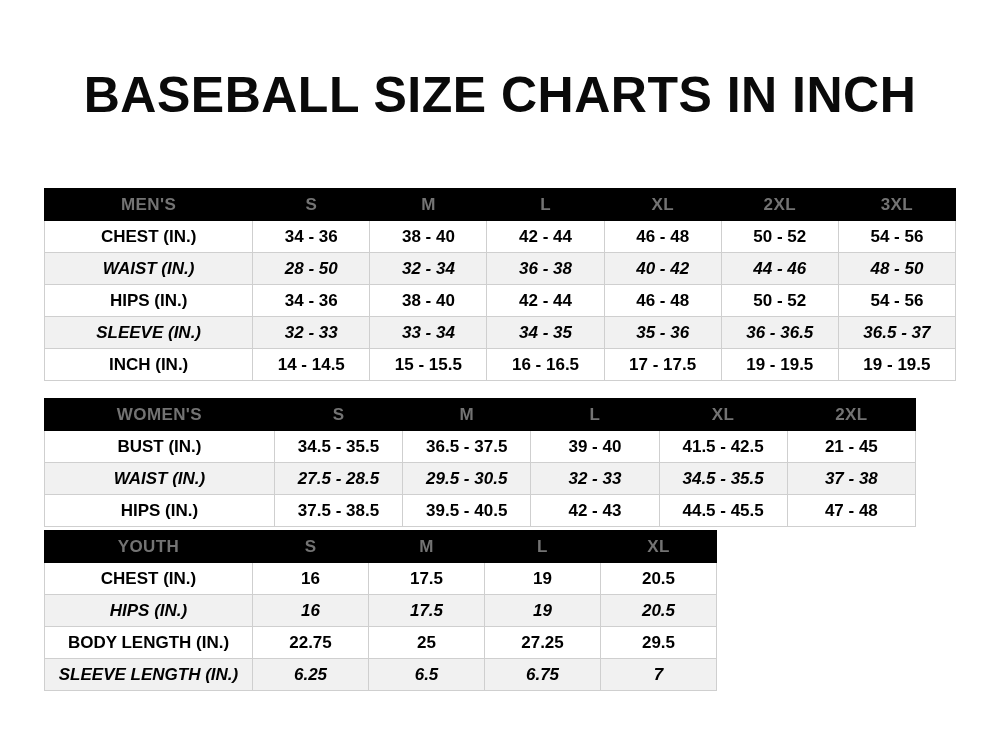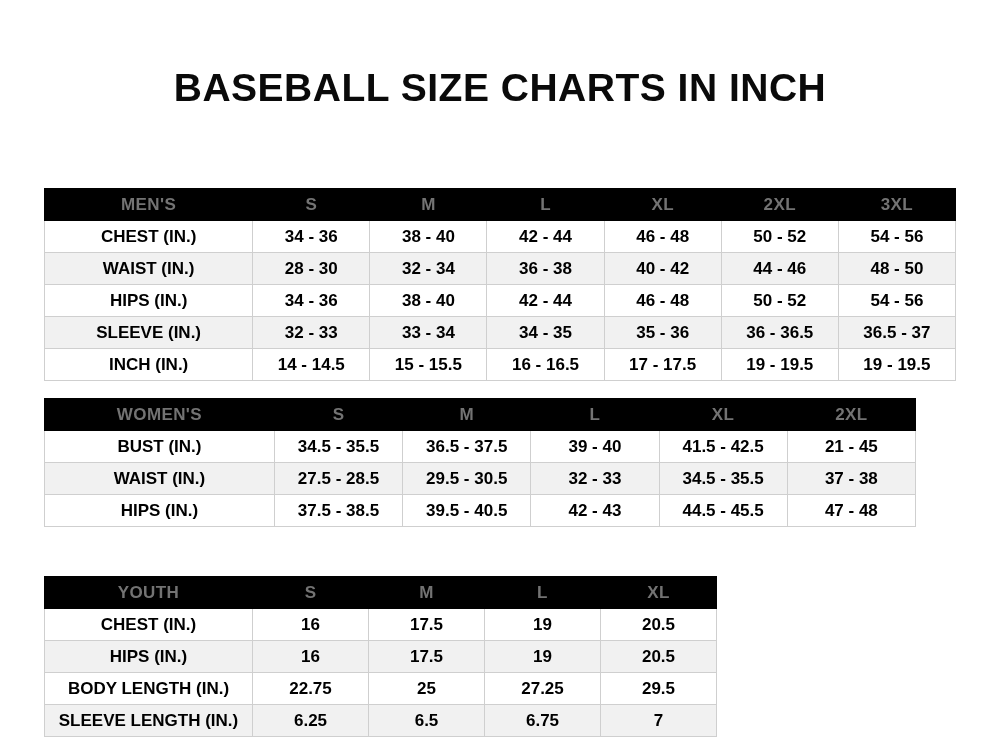--- a/index.html
+++ b/index.html
@@ -19,21 +19,21 @@
     width: 1000px;
     height: 752px;
     background: #ffffff;
   }
   .title {
     position: absolute;
     top: 66px;
     left: 0;
     width: 1000px;
     text-align: center;
-    font-size: 39px;
+    font-size: 50px;
     font-weight: bold;
     letter-spacing: 0.5px;
     color: #0a0a0a;
     font-family: "Liberation Sans", sans-serif;
   }
 
   .tbl {
     position: absolute;
     border-collapse: collapse;
     table-layout: fixed;
@@ -54,20 +54,21 @@
     color: #737373;
     border: 1px solid #000000;
     font-size: 17px;
     letter-spacing: 0.4px;
   }
   .tbl tbody tr.odd td {
     background: #ffffff;
   }
   .tbl tbody tr.even td {
     background: #f1f1f1;
+    font-style: italic;
   }
   .tbl td.rowlabel {
     background: #ffffff;
     margin-top: 7px;
   }
   .tbl tbody tr.even td.rowlabel {
     background: #f1f1f1;
   }
 
   
@@ -83,21 +84,21 @@
   #women-table {
     top: 398px;
     left: 44px;
     width: 872px;
   }
   #women-table col.lbl { width: 208px; }
   #women-table col.sz  { width: 116px; }
 
   
   #youth-table {
-    top: 576px;
+    top: 530px;
     left: 44px;
     width: 672px;
   }
   #youth-table col.lbl { width: 208px; }
   #youth-table col.sz  { width: 116px; }
 
   #youth-table td { font-size: 17px; }
 </style>
 </head>
 <body>
@@ -132,21 +133,21 @@
         <td class="rowlabel">CHEST (IN.)</td>
         <td>34 - 36</td>
         <td>38 - 40</td>
         <td>42 - 44</td>
         <td>46 - 48</td>
         <td>50 - 52</td>
         <td>54 - 56</td>
       </tr>
       <tr class="even">
         <td class="rowlabel">WAIST (IN.)</td>
-        <td>28 - 30</td>
+        <td>28 - 50</td>
         <td>32 - 34</td>
         <td>36 - 38</td>
         <td>40 - 42</td>
         <td>44 - 46</td>
         <td>48 - 50</td>
       </tr>
       <tr class="odd">
         <td class="rowlabel">HIPS (IN.)</td>
         <td>34 - 36</td>
         <td>38 - 40</td>

